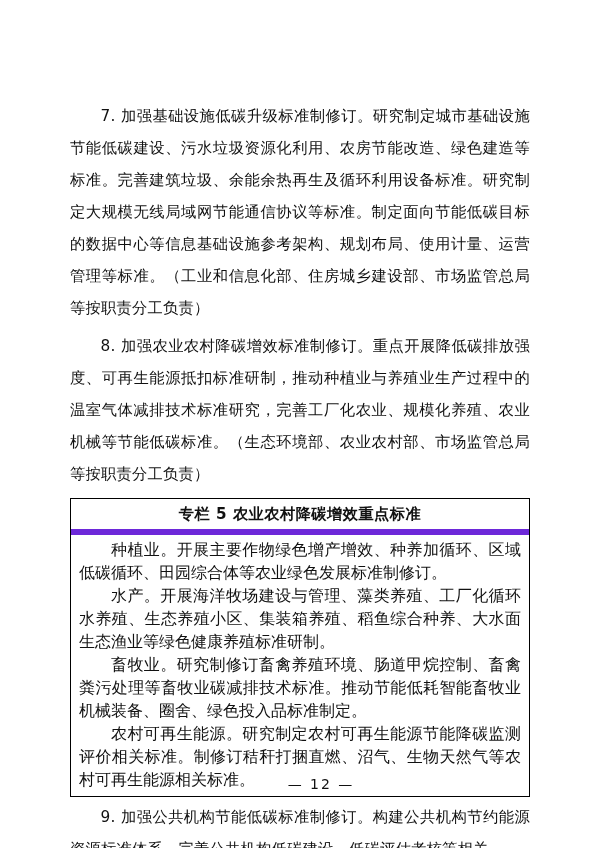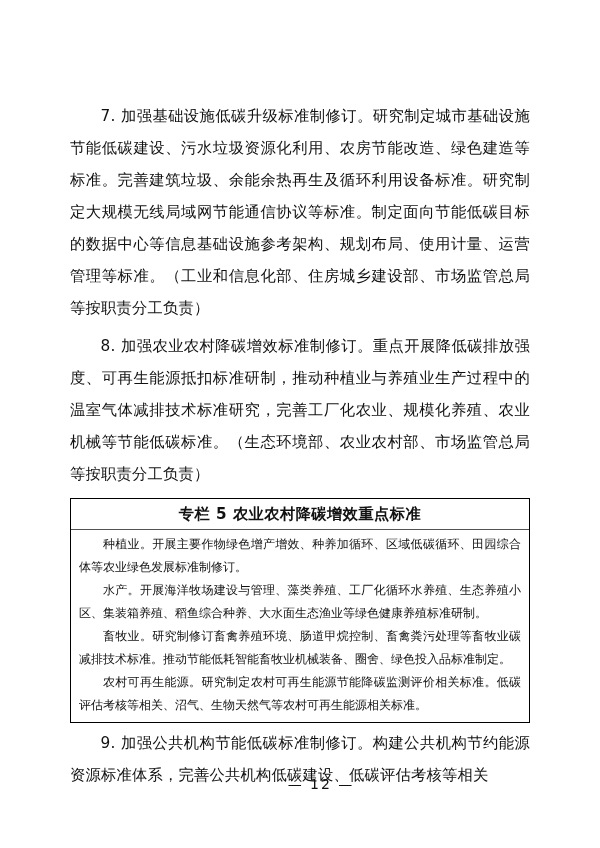--- a/index.html
+++ b/index.html
@@ -38,28 +38,28 @@
     border: 1px solid #000;
     margin: 8px 0 4px 0;
     box-sizing: border-box;
   }
   .box-title {
     text-align: center;
     font-weight: bold;
     font-size: 15.2px;
     line-height: 26px;
     padding: 2px 0 2px 0;
-    border-bottom: 1px solid #6d28d9;
+    border-bottom: 6px solid #6d28d9;
     letter-spacing: 0.5px;
   }
   .box-body {
     padding: 3px 8px 5px 8px;
   }
   .box-para {
-    font-size: 12px;
+    font-size: 16px;
     line-height: 23px;
     text-align: justify;
     text-justify: inter-ideograph;
     text-indent: 2em;
     margin: 0;
     color: #111;
   }
   .footer {
     position: absolute;
     left: 5px;
@@ -80,21 +80,21 @@
   <p class="para">7. 加强基础设施低碳升级标准制修订。研究制定城市基础设施节能低碳建设、污水垃圾资源化利用、农房节能改造、绿色建造等标准。完善建筑垃圾、余能余热再生及循环利用设备标准。研究制定大规模无线局域网节能通信协议等标准。制定面向节能低碳目标的数据中心等信息基础设施参考架构、规划布局、使用计量、运营管理等标准。（工业和信息化部、住房城乡建设部、市场监管总局等按职责分工负责）</p>
 
   <p class="para">8. 加强农业农村降碳增效标准制修订。重点开展降低碳排放强度、可再生能源抵扣标准研制，推动种植业与养殖业生产过程中的温室气体减排技术标准研究，完善工厂化农业、规模化养殖、农业机械等节能低碳标准。（生态环境部、农业农村部、市场监管总局等按职责分工负责）</p>
 
   <div class="box">
     <div class="box-title">专栏 5  农业农村降碳增效重点标准</div>
     <div class="box-body">
       <p class="box-para">种植业。开展主要作物绿色增产增效、种养加循环、区域低碳循环、田园综合体等农业绿色发展标准制修订。</p>
       <p class="box-para">水产。开展海洋牧场建设与管理、藻类养殖、工厂化循环水养殖、生态养殖小区、集装箱养殖、稻鱼综合种养、大水面生态渔业等绿色健康养殖标准研制。</p>
       <p class="box-para">畜牧业。研究制修订畜禽养殖环境、肠道甲烷控制、畜禽粪污处理等畜牧业碳减排技术标准。推动节能低耗智能畜牧业机械装备、圈舍、绿色投入品标准制定。</p>
-      <p class="box-para">农村可再生能源。研究制定农村可再生能源节能降碳监测评价相关标准。低碳评估考核等相关、沼气、生物天然气等农村可再生能源相关标准。</p>
+      <p class="box-para">农村可再生能源。研究制定农村可再生能源节能降碳监测评价相关标准。制修订秸秆打捆直燃、沼气、生物天然气等农村可再生能源相关标准。</p>
     </div>
   </div>
 
   <p class="para">9. 加强公共机构节能低碳标准制修订。构建公共机构节约能源资源标准体系，完善公共机构低碳建设、低碳评估考核等相关</p>
 
 </div>
 
 <div class="footer">— 12 —</div>
 
 </body></html>

